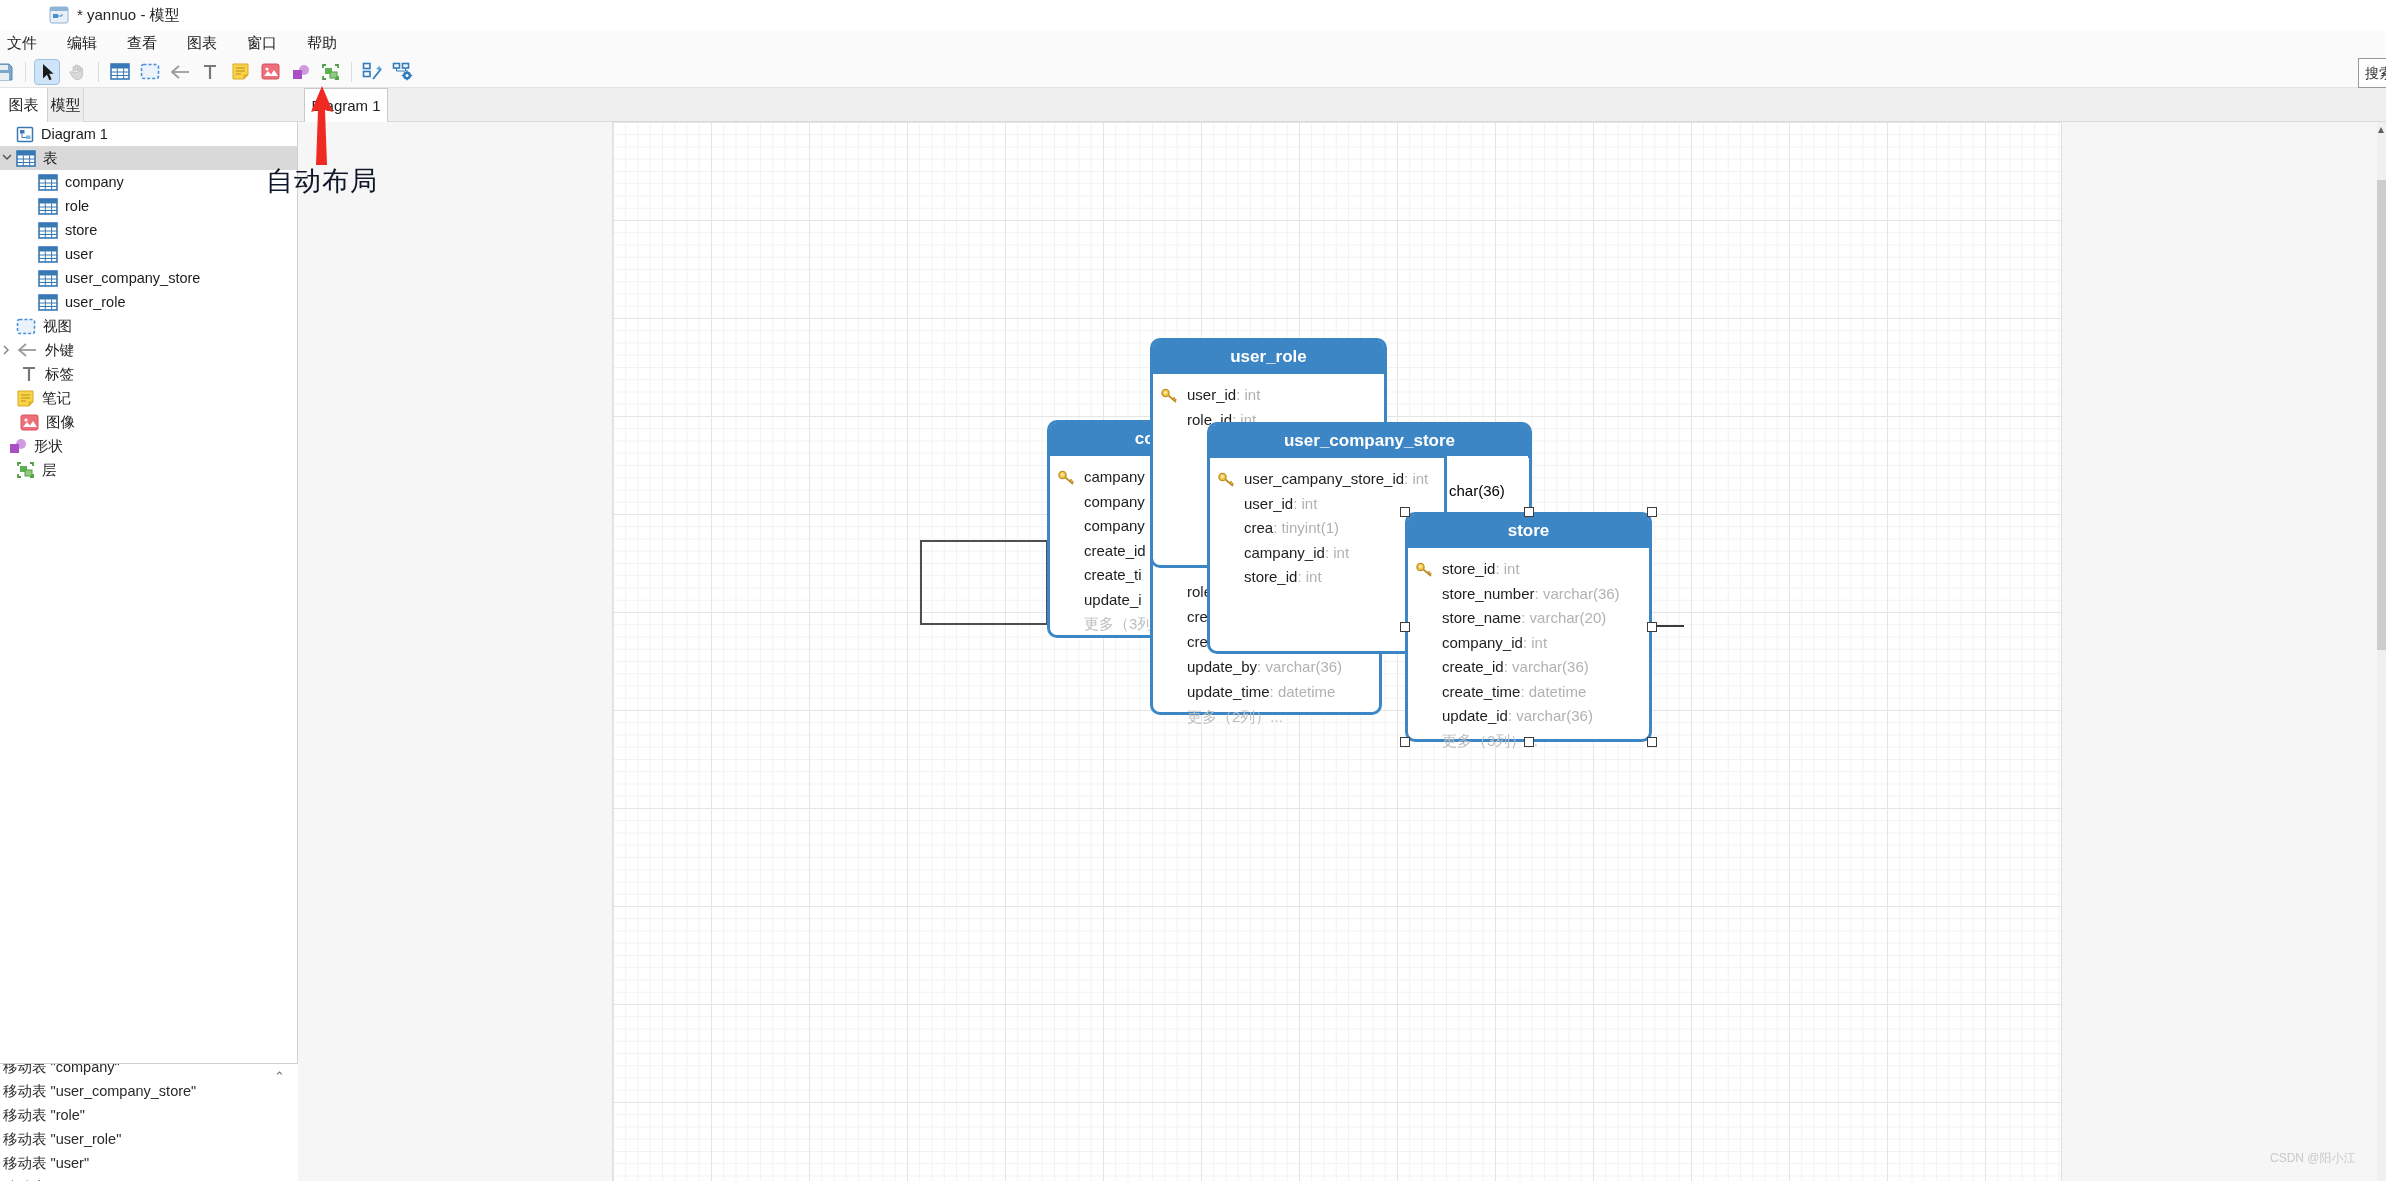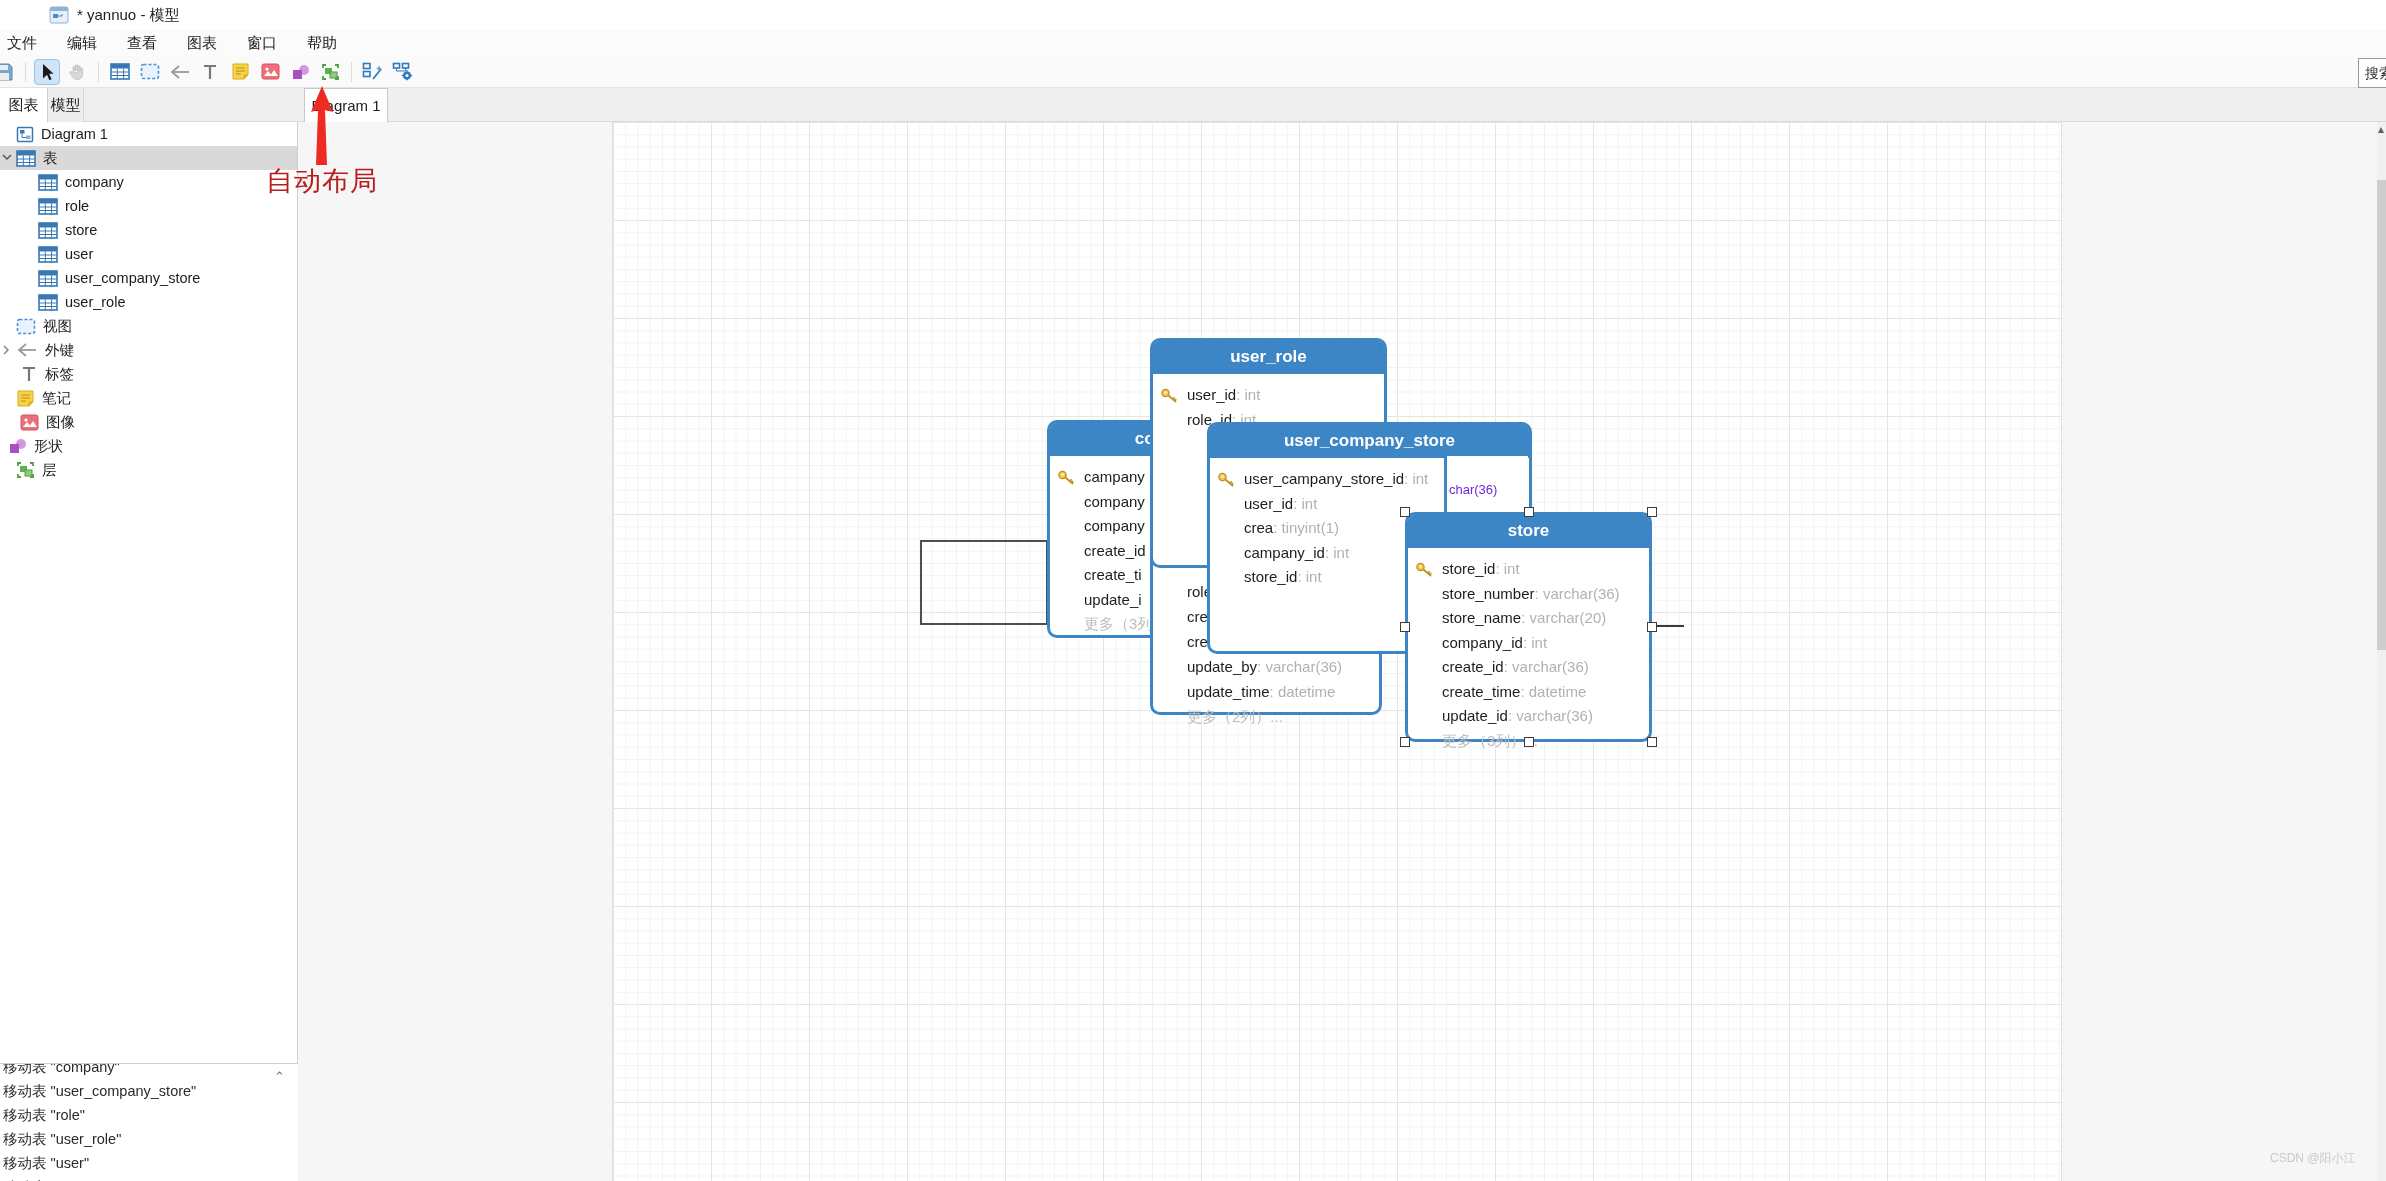--- a/index.html
+++ b/index.html
@@ -56,26 +56,26 @@
   .tbl{position:absolute;background:#fff;border:3px solid #3d86c5;border-radius:10px;}
   .tbl-hd{height:33px;line-height:32px;background:#3d86c5;color:#fff;font-weight:bold;font-size:17px;
     text-align:center;border-radius:6px 6px 0 0;overflow:hidden;white-space:nowrap;}
   .tbl-bd{position:relative;overflow:hidden;}
   .frow{position:relative;height:24.5px;line-height:24.5px;padding-left:34px;font-size:15px;color:#1d1d1d;white-space:nowrap;overflow:hidden;}
   .tbl.wide-rows .frow{height:25px;line-height:25px;}
   .frow .ftype{color:#b1b1b1;}
   .frow.more{color:#bdbdbd;}
   .fkey{position:absolute;left:7px;top:5px;display:inline-flex;}
   #fragment-user{left:1146px;top:334px;width:84px;height:58px;background:#fff;border-left:3px solid #3d86c5;z-index:5;}
-  #fragment-user span{position:absolute;left:2px;top:26px;font-size:13px;color:#6d28d9;}
+  #fragment-user span{position:absolute;left:2px;top:26px;font-size:15px;color:#000000;}
   #connector{left:1354px;top:503px;width:32px;height:2px;background:#3a3a3a;z-index:5;}
   .handle{position:absolute;width:10px;height:10px;background:#fff;border:1.5px solid #3c3c3c;z-index:7;}
 
   
-  #annotation-text{left:266px;top:163px;font-size:27px;color:#b91c1c;z-index:50;letter-spacing:1px;}
+  #annotation-text{left:266px;top:163px;font-size:27px;color:#0f172a;z-index:50;letter-spacing:1px;}
   #annotation-arrow{left:300px;top:78px;z-index:50;}
 
   
   #v-scrollbar{left:2377px;top:122px;width:9px;height:1059px;background:#f0f0f0;}
   #v-scroll-arrow{position:absolute;left:1px;top:5px;width:0;height:0;border-left:3.5px solid transparent;
     border-right:3.5px solid transparent;border-bottom:6px solid #606060;}
   #v-scroll-thumb{position:absolute;left:0;top:58px;width:9px;height:470px;background:#cdcdcd;}
   #watermark{left:2270px;top:1150px;font-size:12px;color:#c9c9c9;z-index:60;}
 </style>
 </head>

